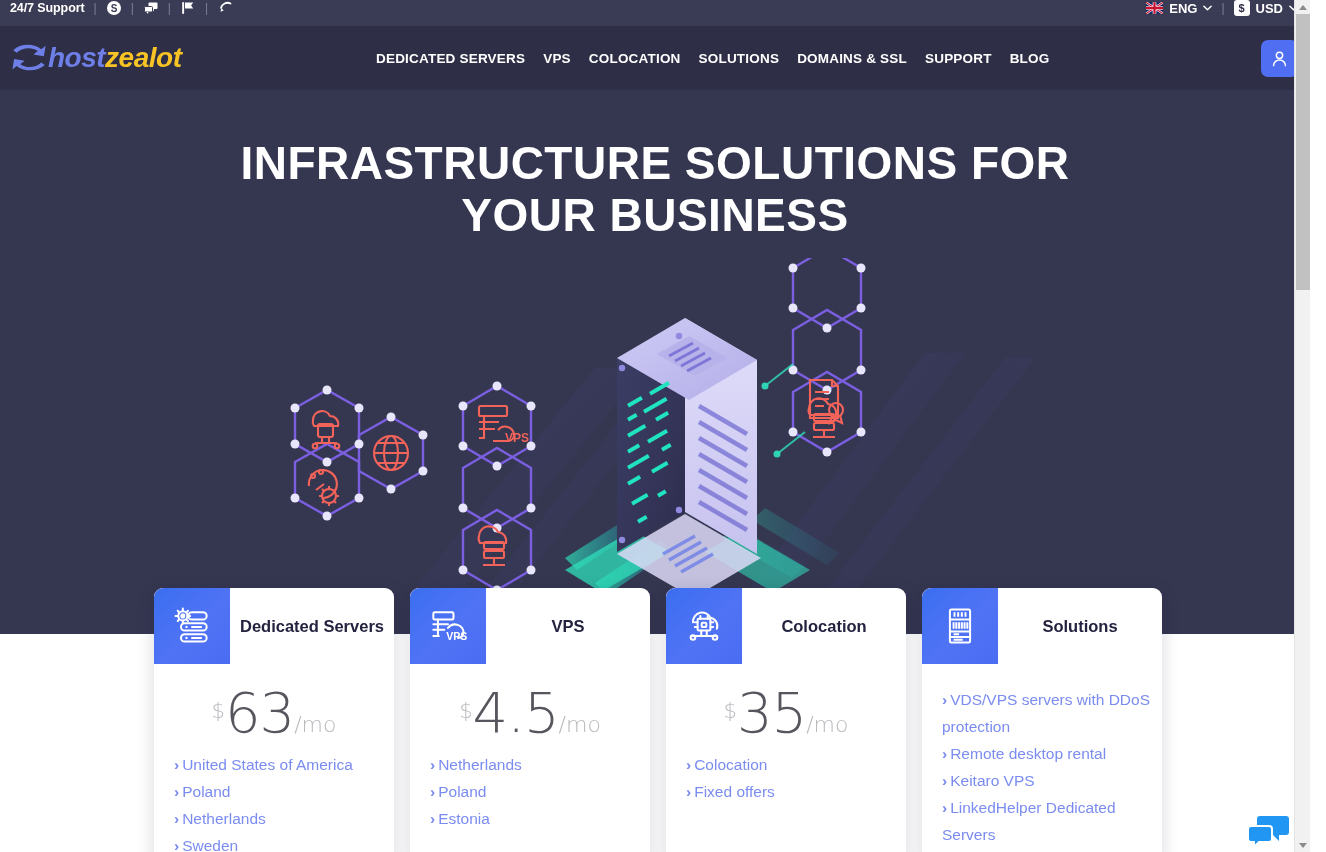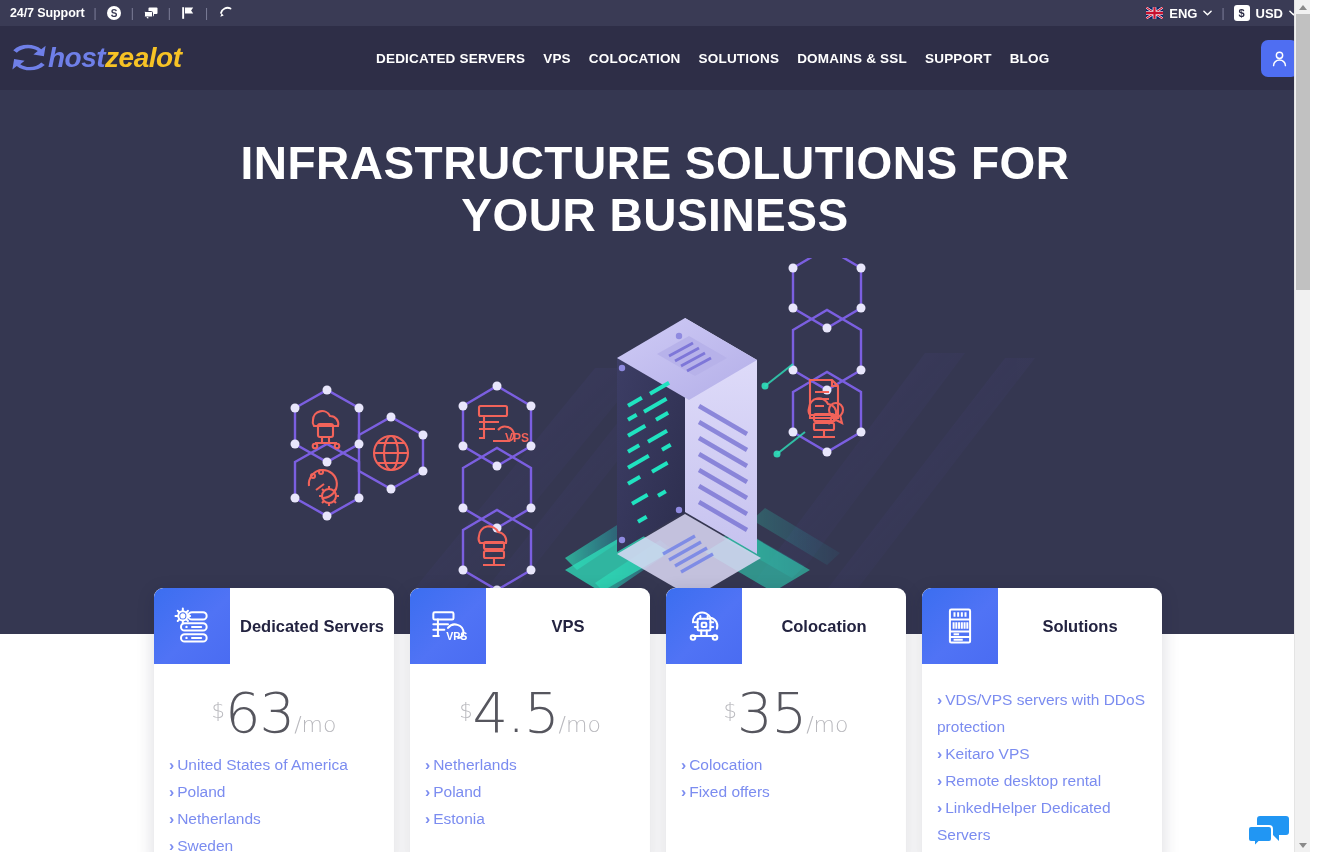--- a/index.html
+++ b/index.html
@@ -15,21 +15,21 @@
     height: 852px;
     overflow: hidden;
     background: #ffffff;
   }
 
   
   .topbar {
     height: 26px;
     background: #3a3b55;
     display: flex;
-    align-items: center;
+    align-items: flex-start;
     padding: 0 12px 0 10px;
     color: #ffffff;
     font-size: 12.5px;
     font-weight: bold;
     position: relative;
     z-index: 40;
   }
   .topbar-left { display: flex; align-items: center; gap: 0px; }
   .tb-support { font-size: 12.5px; font-weight: bold; letter-spacing: -0.1px; }
   .tb-sep { color: #7d7f99; margin: 0 9px; font-weight: normal; font-size: 12px; }
@@ -150,21 +150,21 @@
     padding-top: 16px;
     font-weight: 300;
     white-space: nowrap;
     font-family: "DejaVu Sans", sans-serif;
   }
   .price-cur { font-size: 21px; color: #b8b8bd; vertical-align: 14px; }
   .price-val { font-size: 56px; color: #56565e; letter-spacing: -1px; }
   .price-per { font-size: 22px; color: #b8b8bd; }
   .card-list {
     list-style: none;
-    padding: 6px 12px 0 15px;
+    padding: 6px 12px 0 20px;
   }
   .card-list li {
     color: #7b8cf0;
     font-size: 15.5px;
     line-height: 27px;
     cursor: pointer;
   }
   .card-list li .chevron { margin-right: 3px; font-weight: bold; }
   .card.no-price .card-list { padding-top: 22px; }
 
@@ -613,22 +613,22 @@
               <path d="M17 20 v7 M20 20 v7 M23 20 v7 M26 20 v7 M29 20 v7 M32 20 v7"></path>
               <path d="M17 33 h6"></path>
               <path d="M17 39 h10"></path>
             </g>
           </svg>
         </div>
         <div class="card-title">Solutions</div>
       </div>
       <ul class="card-list">
         <li><span class="chevron">›</span><span>VDS/VPS servers with DDoS protection</span></li>
+        <li><span class="chevron">›</span><span>Remote desktop rental</span></li>
         <li><span class="chevron">›</span><span>Keitaro VPS</span></li>
-        <li><span class="chevron">›</span><span>Remote desktop rental</span></li>
         <li><span class="chevron">›</span><span>LinkedHelper Dedicated Servers</span></li>
       </ul>
     </div>
 
   </div>
 
   <div class="chat-widget">
     <svg viewBox="0 0 42 34">
       <path d="M12 2 h26 a3 3 0 0 1 3 3 v13 a3 3 0 0 1 -3 3 h-7 l0 6 l-6 -6 h-13 a3 3 0 0 1 -3 -3 v-13 a3 3 0 0 1 3 -3 z" fill="#2196f3"></path>
       <path d="M3 12 h18 a3 3 0 0 1 3 3 v10 a3 3 0 0 1 -3 3 h-10 l-5 5 l0 -5 h-3 a3 3 0 0 1 -3 -3 v-10 a3 3 0 0 1 3 -3 z" fill="#2196f3" stroke="#ffffff" stroke-width="2"></path>

